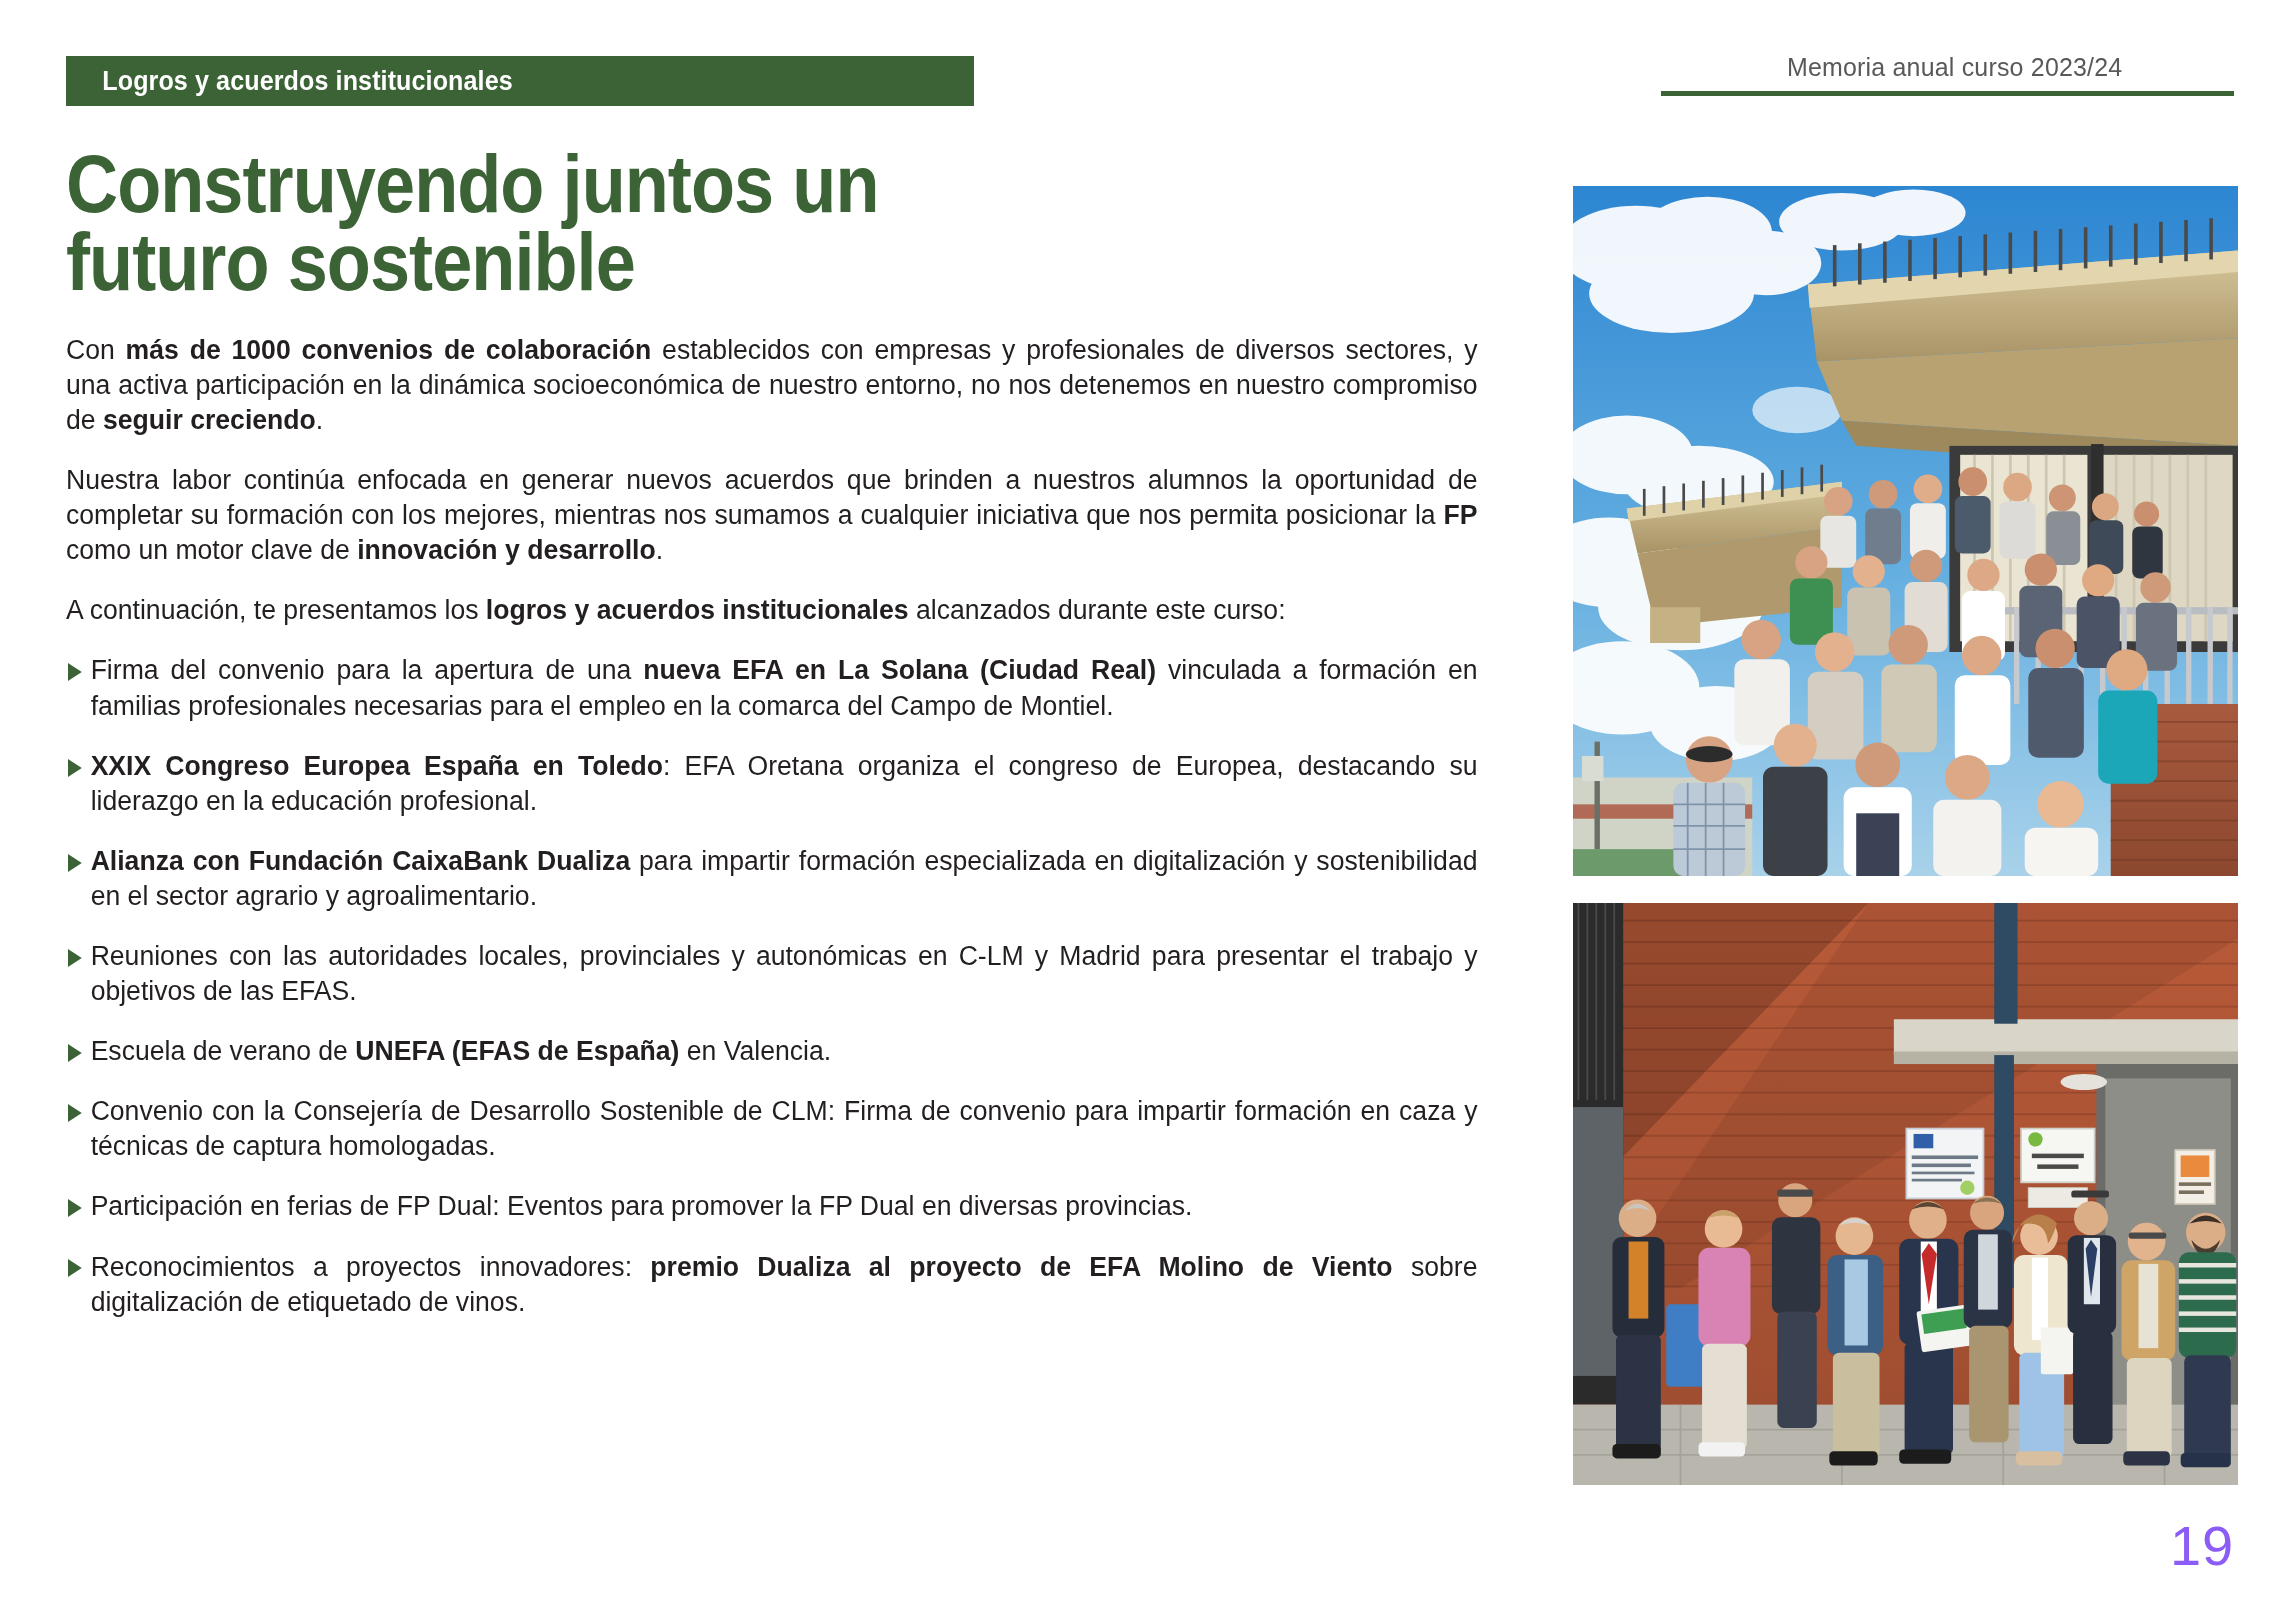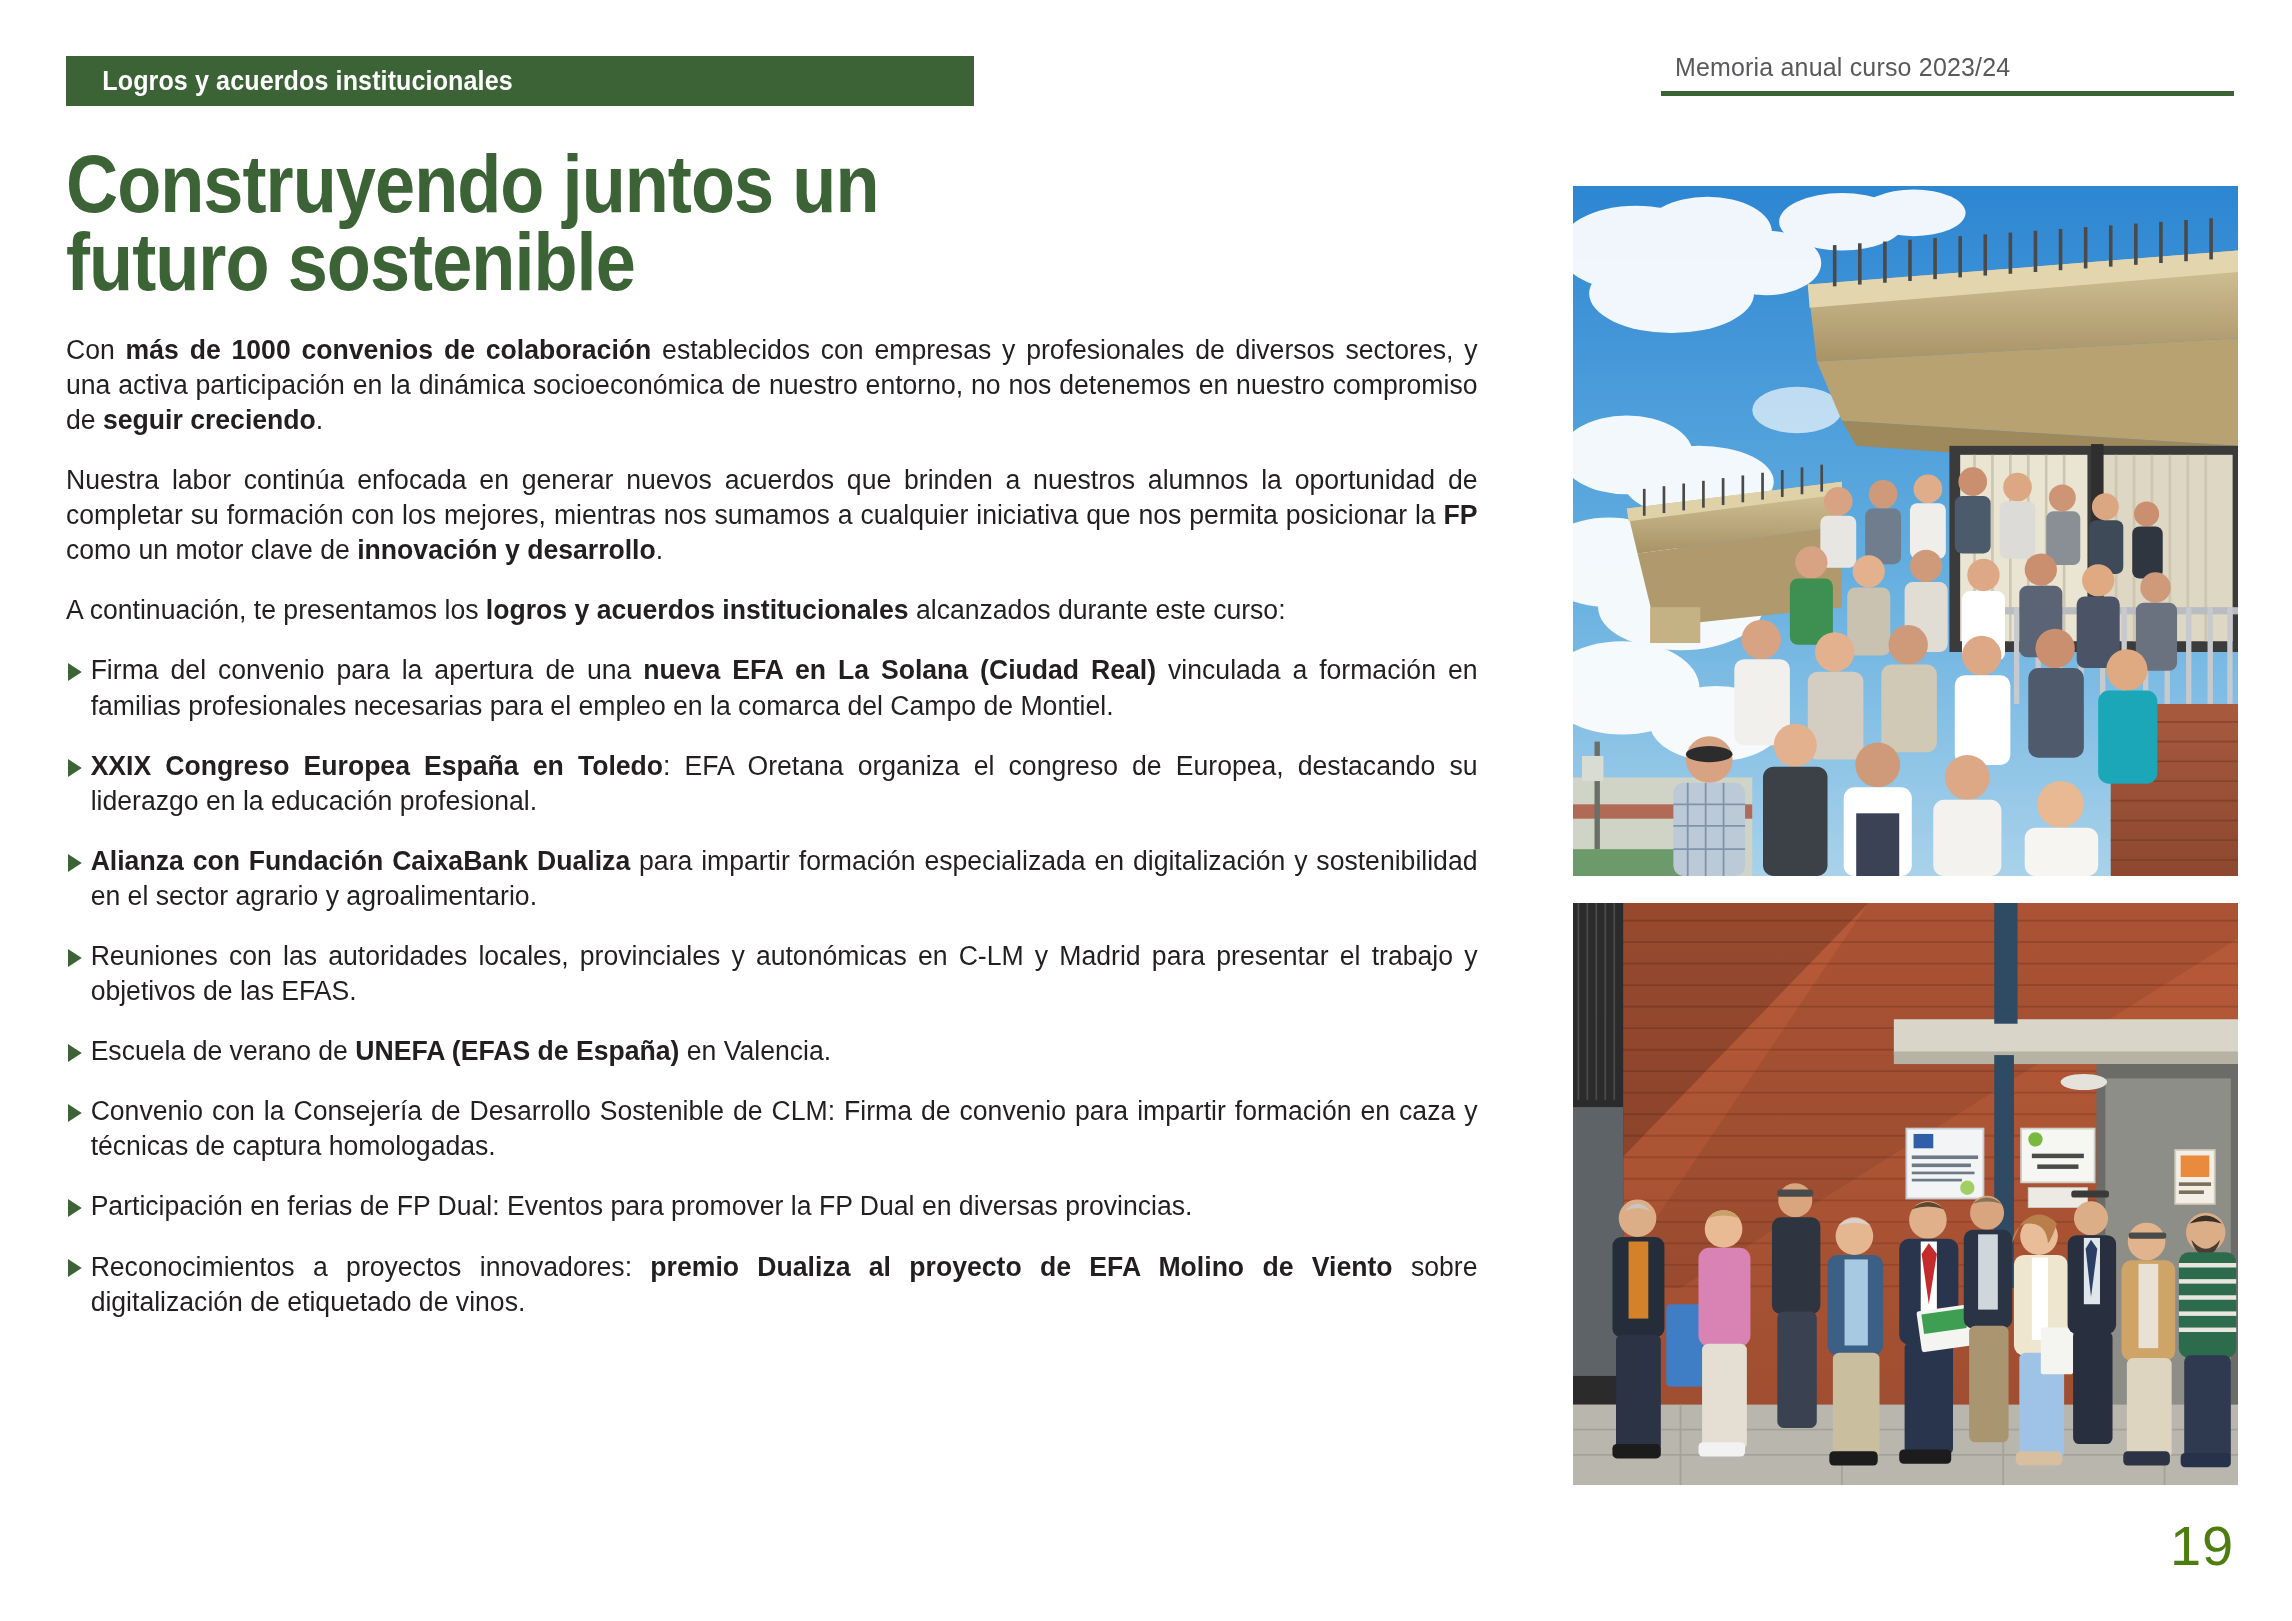--- a/index.html
+++ b/index.html
@@ -28,21 +28,21 @@
     letter-spacing:0.1px;
     padding-left:39px;
     transform:scaleX(.93);
     transform-origin:left center;
     white-space:nowrap;
   }
 
   .memoria-wrap {
     position:absolute; right:59px; top:52px;
     width:573px;
-    text-align:left;
+    text-align:center;
   }
   .memoria-label {
     font-size:26px;
     color:#58595b;
     letter-spacing:0.2px;
     transform:scaleX(.96);
     transform-origin:right center;
     display:inline-block;
     white-space:nowrap;
   }
@@ -119,21 +119,21 @@
   }
   .photo-top { left:1573px; top:186px; width:665px; height:690px; }
   .photo-bottom { left:1573px; top:903px; width:665px; height:582px; }
 
   .ph-svg { display:block; width:100%; height:100%; }
 
   
   .page-number {
     position:absolute;
     right:59px; bottom:47px;
-    color:#4d7c0f;
+    color:#8b5cf6;
     font-size:56px;
     font-weight:300;
     letter-spacing:0.9px;
     line-height:1;
   }
 </style>
 </head>
 <body>
 
 <div class="page-header">

